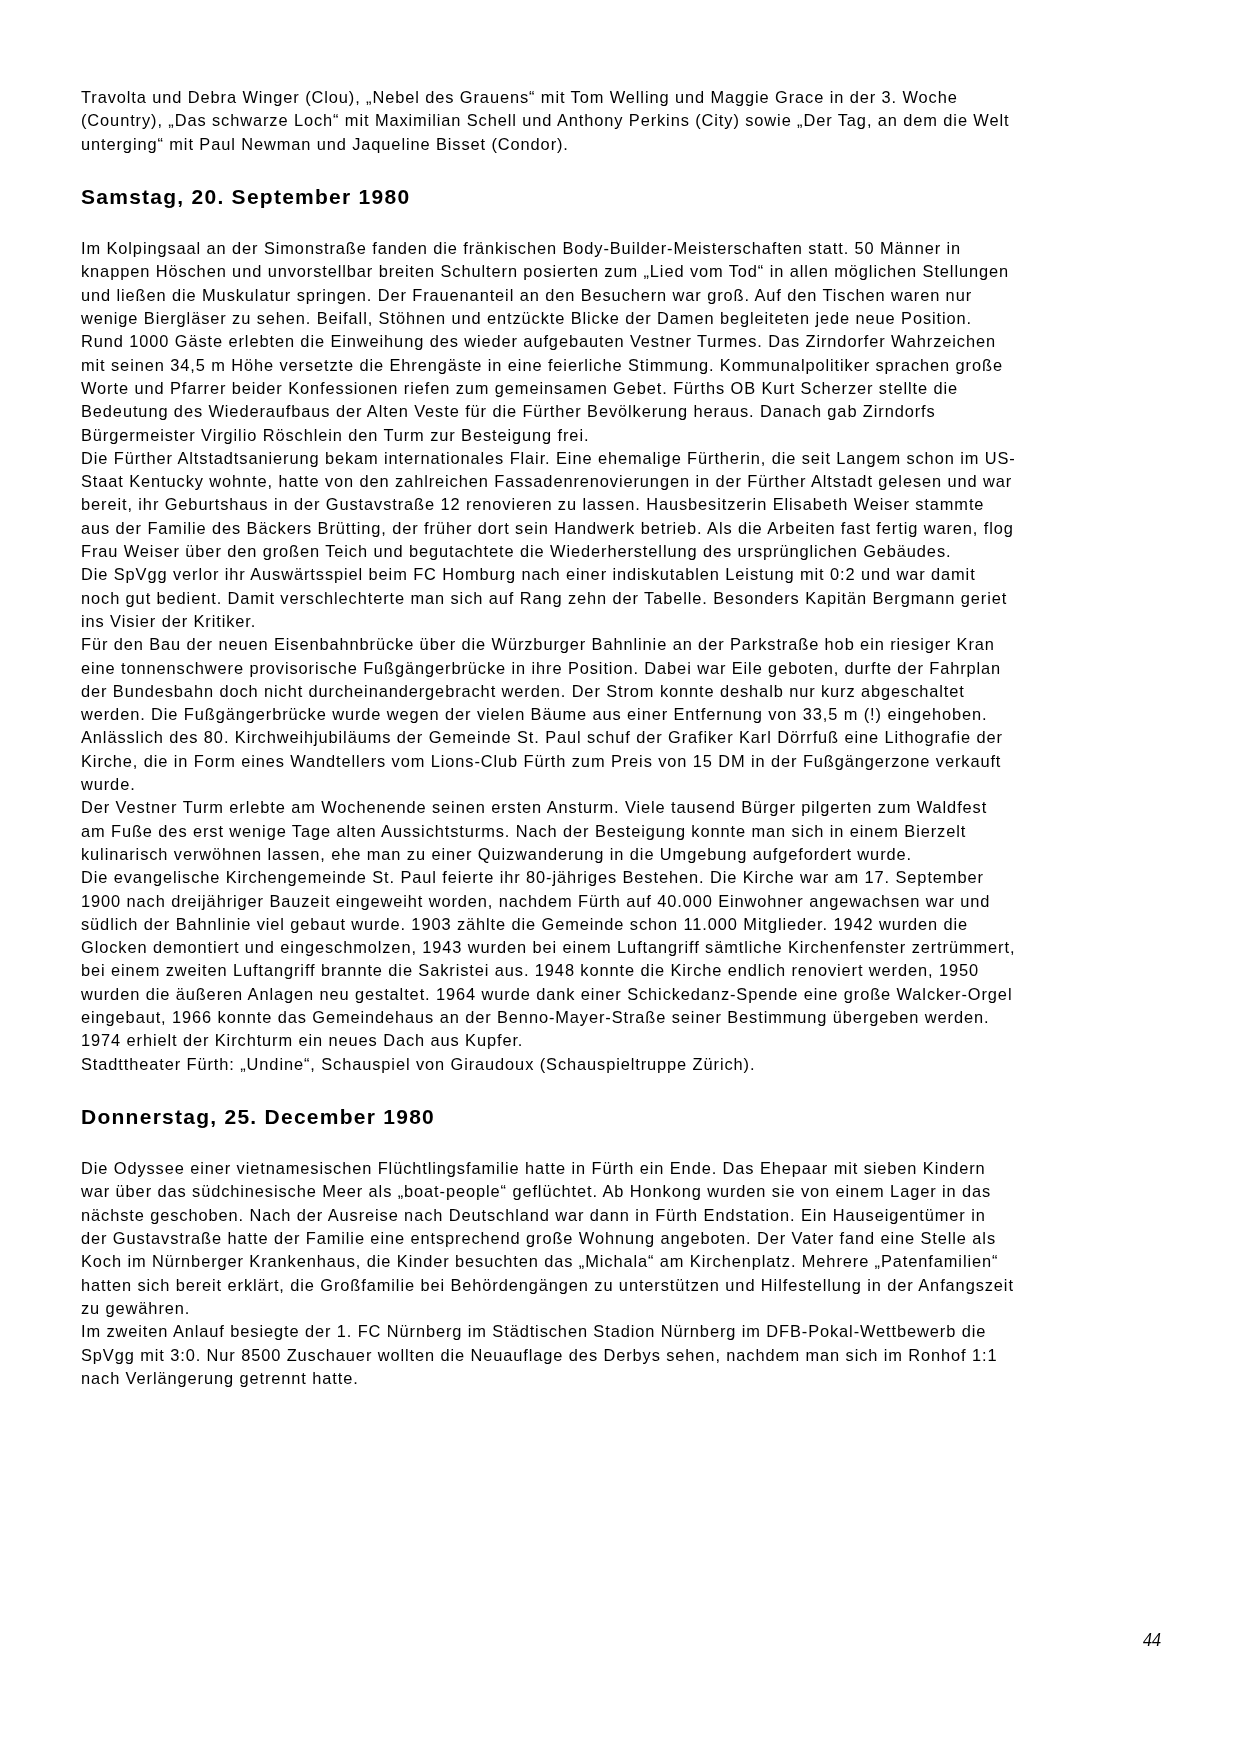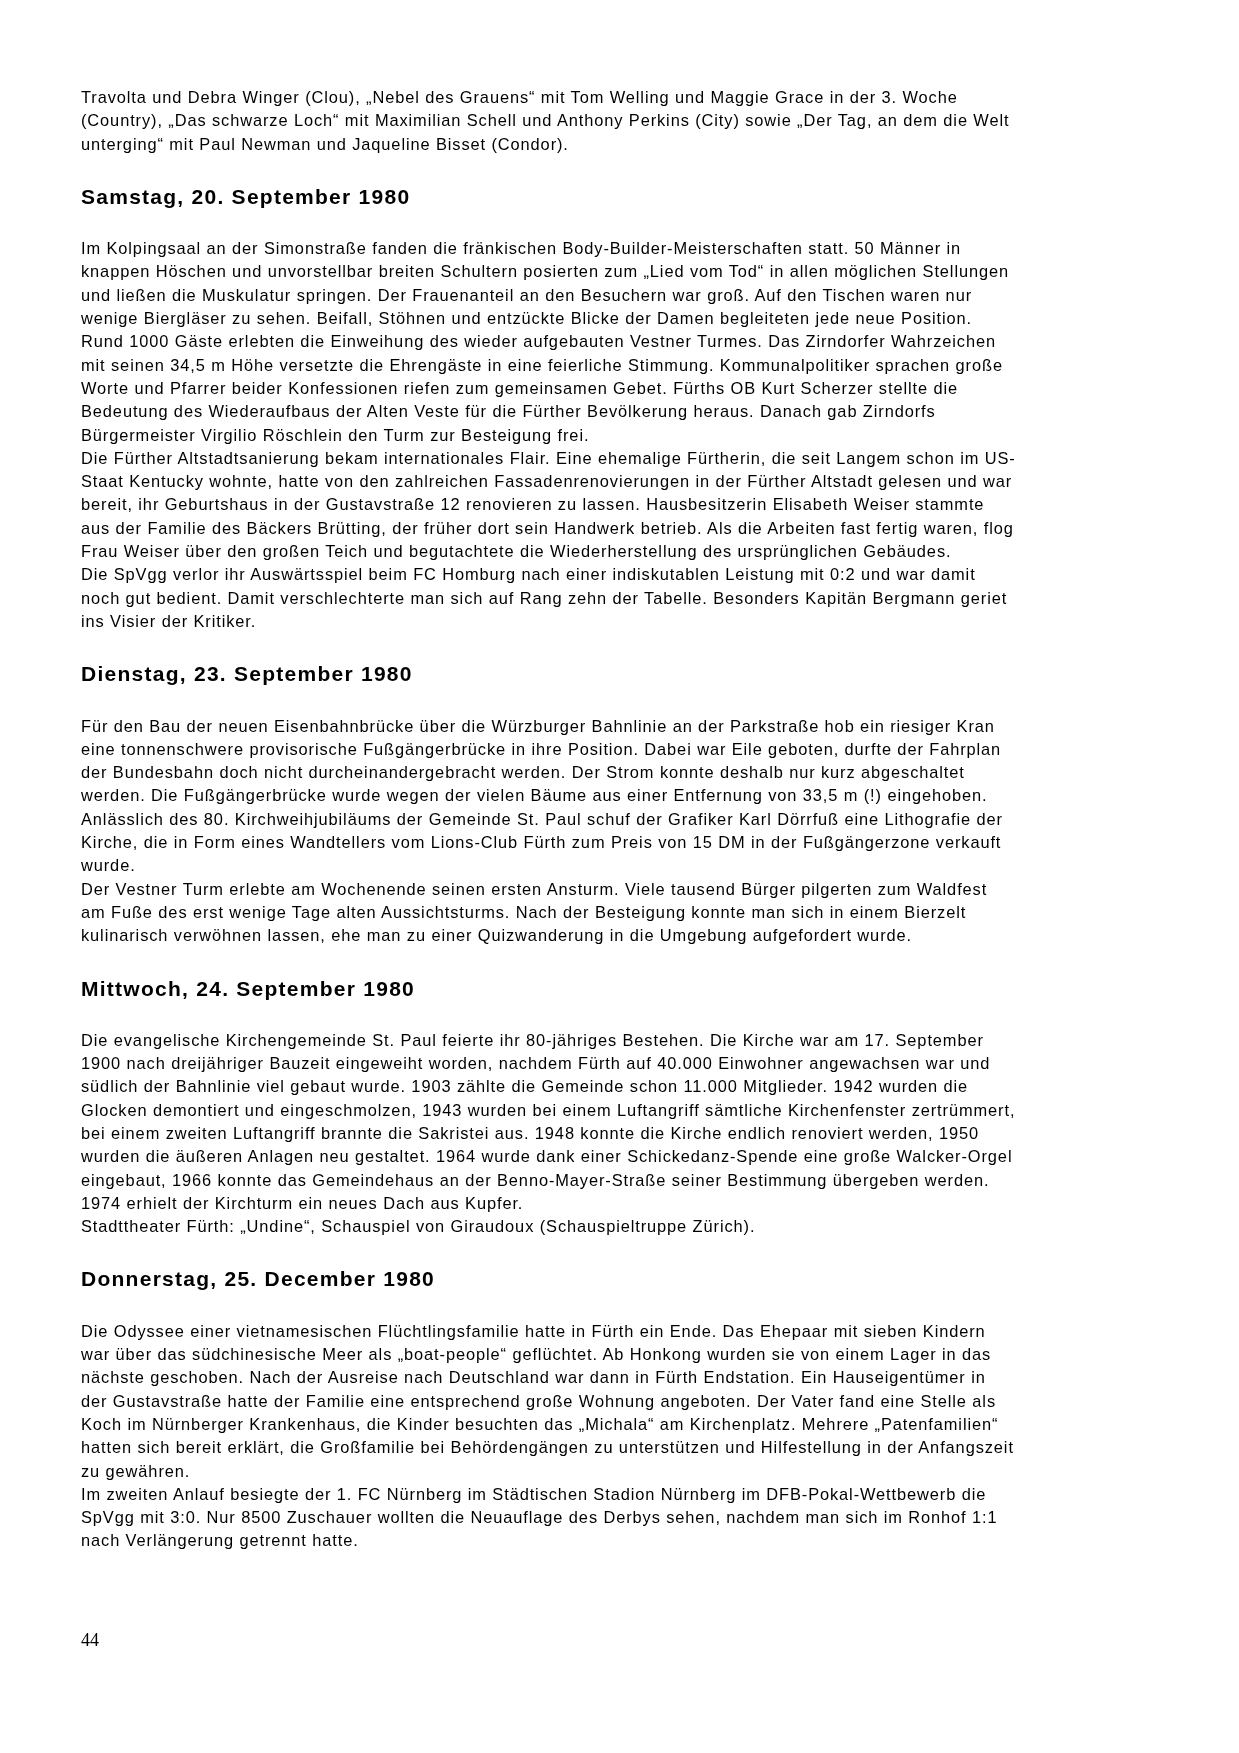--- a/index.html
+++ b/index.html
@@ -27,25 +27,26 @@
     font-weight: bold;
     line-height: 23.3px;
     white-space: pre;
     letter-spacing: 0.06em;
   }
   .page-number {
     position: absolute;
     top: 1628px;
     left: 81px;
     right: 78px;
-    text-align: left;
+    text-align: right;
     font-family: "Liberation Serif", "DejaVu Serif", serif;
     font-size: 18px;
     letter-spacing: 0;
     line-height: 24px;
+    font-style: italic;
   }
 </style>
 </head>
 <body>
 
 <div class="page">
 
   <p class="body-text">Travolta und Debra Winger (Clou), „Nebel des Grauens“ mit Tom Welling und Maggie Grace in der 3. Woche
 (Country), „Das schwarze Loch“ mit Maximilian Schell und Anthony Perkins (City) sowie „Der Tag, an dem die Welt
 unterging“ mit Paul Newman und Jaqueline Bisset (Condor).</p>
@@ -63,33 +64,31 @@
 
   <p class="body-text">Die Fürther Altstadtsanierung bekam internationales Flair. Eine ehemalige Fürtherin, die seit Langem schon im US-
 Staat Kentucky wohnte, hatte von den zahlreichen Fassadenrenovierungen in der Fürther Altstadt gelesen und war
 bereit, ihr Geburtshaus in der Gustavstraße 12 renovieren zu lassen. Hausbesitzerin Elisabeth Weiser stammte
 aus der Familie des Bäckers Brütting, der früher dort sein Handwerk betrieb. Als die Arbeiten fast fertig waren, flog
 Frau Weiser über den großen Teich und begutachtete die Wiederherstellung des ursprünglichen Gebäudes.
 Die SpVgg verlor ihr Auswärtsspiel beim FC Homburg nach einer indiskutablen Leistung mit 0:2 und war damit
 noch gut bedient. Damit verschlechterte man sich auf Rang zehn der Tabelle. Besonders Kapitän Bergmann geriet
 ins Visier der Kritiker.</p>
 
-  <h2 class="heading">Dienstag, 23. September 1980</h2>
   <p class="body-text">Für den Bau der neuen Eisenbahnbrücke über die Würzburger Bahnlinie an der Parkstraße hob ein riesiger Kran
 eine tonnenschwere provisorische Fußgängerbrücke in ihre Position. Dabei war Eile geboten, durfte der Fahrplan
 der Bundesbahn doch nicht durcheinandergebracht werden. Der Strom konnte deshalb nur kurz abgeschaltet
 werden. Die Fußgängerbrücke wurde wegen der vielen Bäume aus einer Entfernung von 33,5 m (!) eingehoben.
 Anlässlich des 80. Kirchweihjubiläums der Gemeinde St. Paul schuf der Grafiker Karl Dörrfuß eine Lithografie der
 Kirche, die in Form eines Wandtellers vom Lions-Club Fürth zum Preis von 15 DM in der Fußgängerzone verkauft
 wurde.
 Der Vestner Turm erlebte am Wochenende seinen ersten Ansturm. Viele tausend Bürger pilgerten zum Waldfest
 am Fuße des erst wenige Tage alten Aussichtsturms. Nach der Besteigung konnte man sich in einem Bierzelt
 kulinarisch verwöhnen lassen, ehe man zu einer Quizwanderung in die Umgebung aufgefordert wurde.</p>
 
-  <h2 class="heading">Mittwoch, 24. September 1980</h2>
   <p class="body-text">Die evangelische Kirchengemeinde St. Paul feierte ihr 80-jähriges Bestehen. Die Kirche war am 17. September
 1900 nach dreijähriger Bauzeit eingeweiht worden, nachdem Fürth auf 40.000 Einwohner angewachsen war und
 südlich der Bahnlinie viel gebaut wurde. 1903 zählte die Gemeinde schon 11.000 Mitglieder. 1942 wurden die
 Glocken demontiert und eingeschmolzen, 1943 wurden bei einem Luftangriff sämtliche Kirchenfenster zertrümmert,
 bei einem zweiten Luftangriff brannte die Sakristei aus. 1948 konnte die Kirche endlich renoviert werden, 1950
 wurden die äußeren Anlagen neu gestaltet. 1964 wurde dank einer Schickedanz-Spende eine große Walcker-Orgel
 eingebaut, 1966 konnte das Gemeindehaus an der Benno-Mayer-Straße seiner Bestimmung übergeben werden.
 1974 erhielt der Kirchturm ein neues Dach aus Kupfer.
 Stadttheater Fürth: „Undine“, Schauspiel von Giraudoux (Schauspieltruppe Zürich).</p>
 

